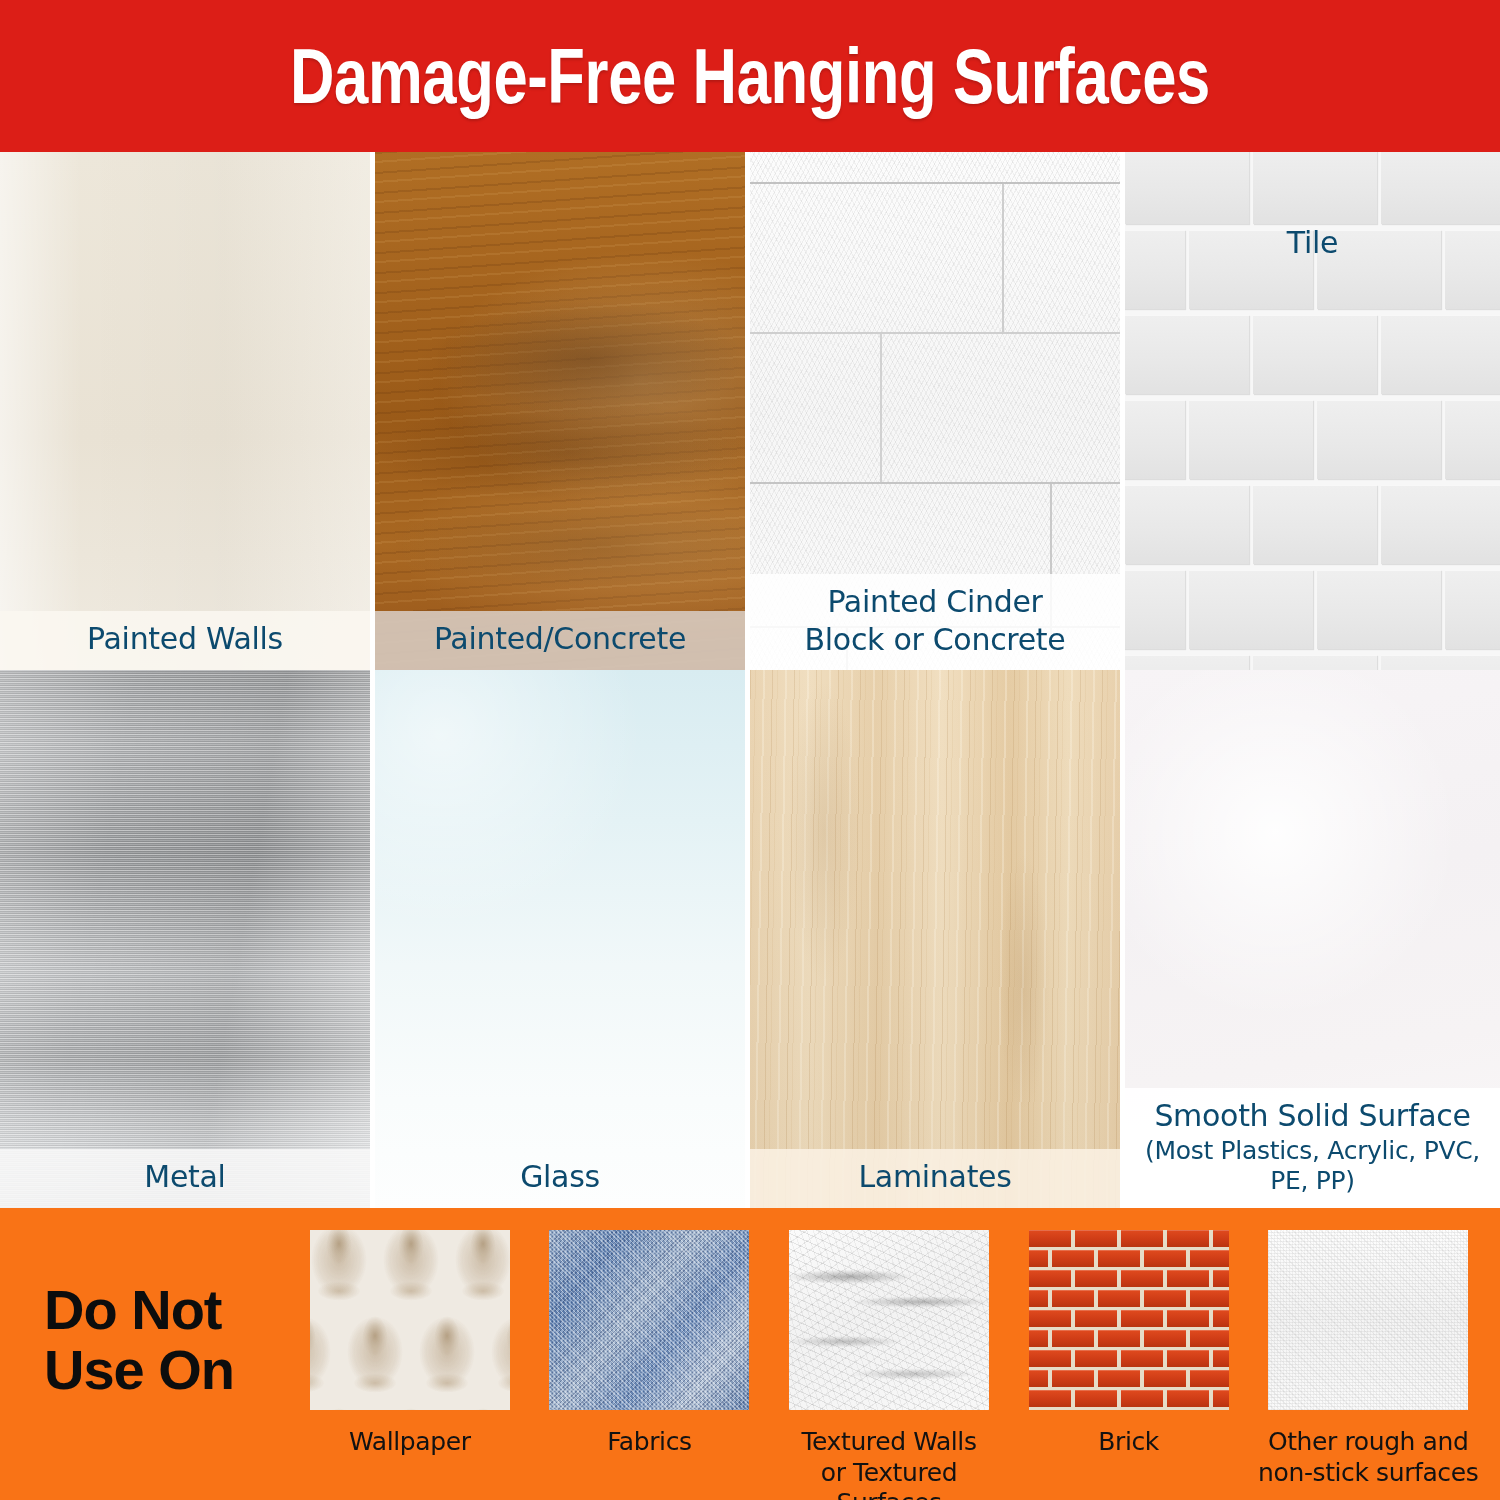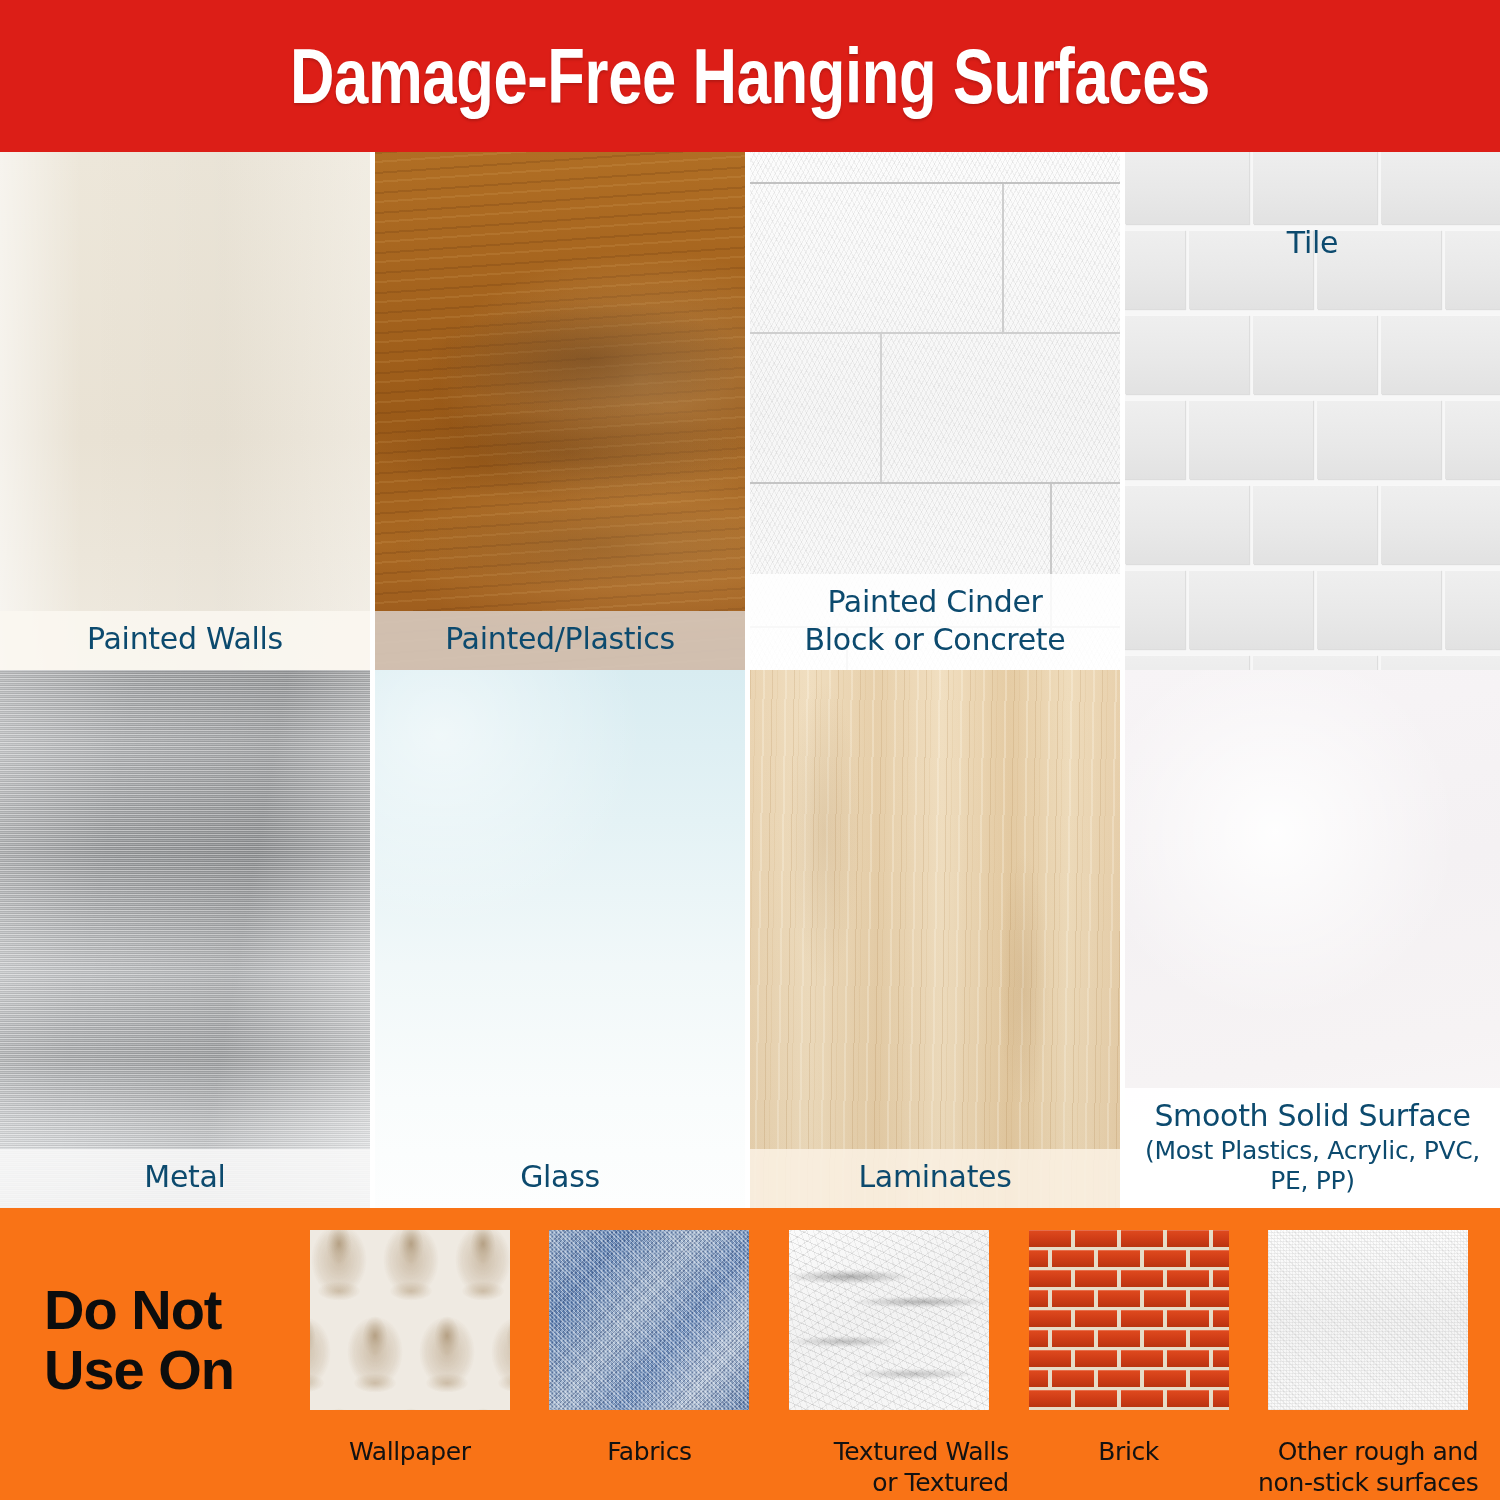--- a/index.html
+++ b/index.html
@@ -187,21 +187,21 @@
   .thumbs {
     position:absolute; left:290px; top:22px; width:1198px; height:262px;
     display:grid; grid-template-columns:repeat(5,1fr);
   }
   .thumb { position:relative; display:flex; flex-direction:column; align-items:center; }
   .thumb-img {
     position:relative; width:200px; height:180px; overflow:hidden;
     background:#fff;
   }
   .thumb-lbl {
-    margin-top:27px; text-align:right;
+    margin-top:17px; text-align:center;
     color:#121212; font-size:25px; line-height:1.22;
     font-family:"DejaVu Sans", sans-serif;
     letter-spacing:-0.4px;
   }
 
   
   .t-wallpaper { background:#EFEAE2; }
   .t-wallpaper .dm {
     position:absolute; width:78px; height:100px;
     background:
@@ -288,21 +288,21 @@
 
     <div class="cell">
       <div class="tex t-paintedwall"></div>
       <div class="cap wash-cream">Painted Walls</div>
     </div>
     <div class="gutter"></div>
 
     <div class="cell">
       <div class="tex t-wood"></div>
       <div class="cap wash-taupe">
-        <span>Painted/Plastics</span>
+        <span>Painted/Concrete</span>
       </div>
     </div>
     <div class="gutter"></div>
 
     <div class="cell">
       <div class="tex t-cinder"></div>
       <div class="cap wash-white">
         <span>Painted Cinder</span>
         <span class="sub" style="font-size:30px">Block or Concrete</span>
       </div>

